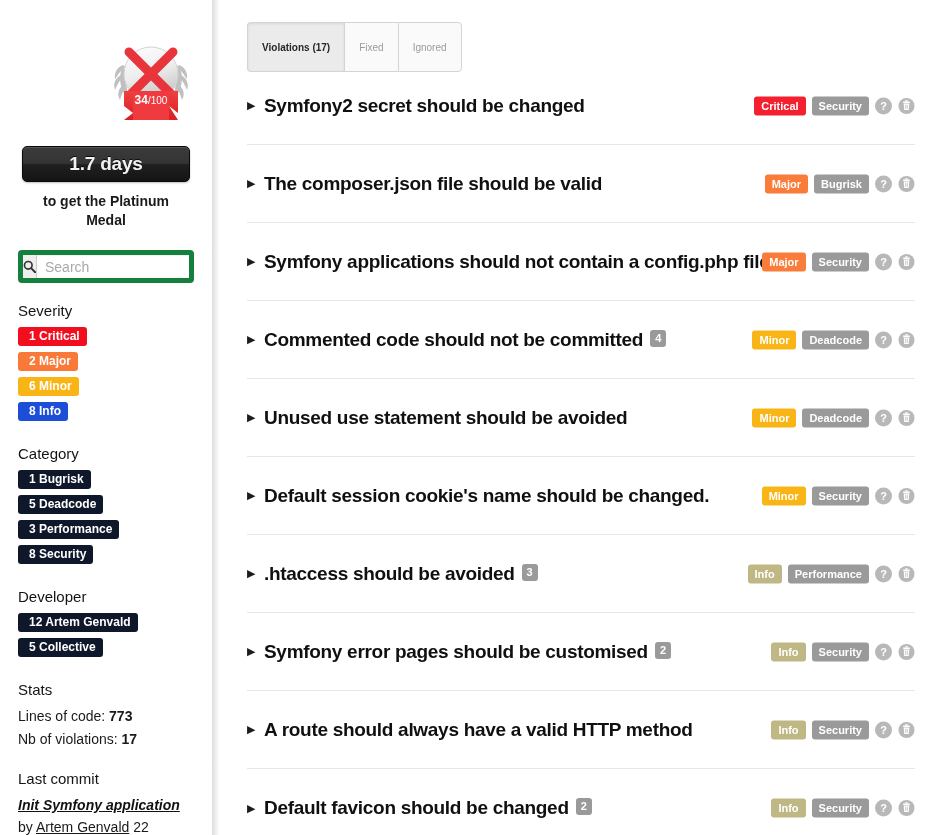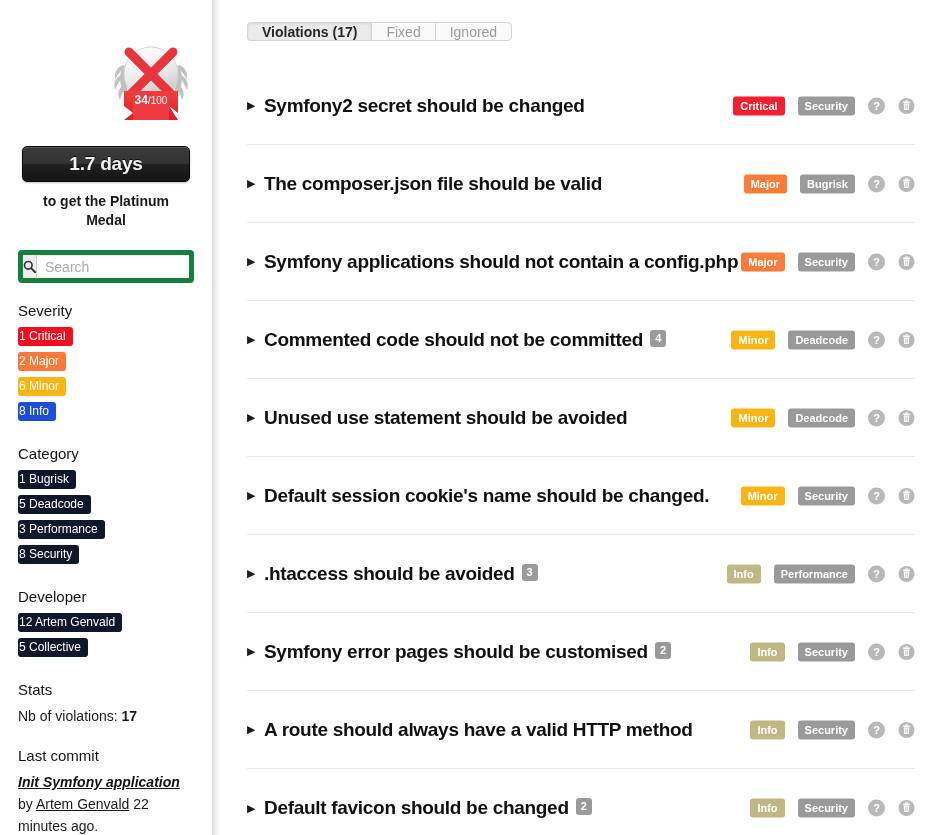--- a/index.html
+++ b/index.html
@@ -83,23 +83,23 @@
   .search-input::placeholder { color: #a9a9a9; }
 
   
   .filter-block { margin-top: 19px; }
   .filter-title {
     font-size: 15px; font-weight: normal; color: #141414;
     margin-bottom: 7px;
   }
   .tag {
     display: inline-block;
-    padding: 2px 7px 3px 1px;
+    padding: 2px 7px 3px 11px;
     border-radius: 3px;
-    font-size: 12px; font-weight: normal;
+    font-size: 12px; font-weight: bold;
     color: #ffffff;
     margin-bottom: 5px;
     line-height: 14px;
     cursor: pointer;
   }
   .tag-row { display: block; }
   .t-critical { background: #f20d1f; }
   .t-major    { background: #f97938; }
   .t-minor    { background: #f9b516; }
   .t-info     { background: #1d4ed8; }
@@ -123,24 +123,24 @@
   #main {
     position: absolute; left: 220px; top: 0;
     width: 715px; height: 835px;
     background: #ffffff;
     padding: 22px 20px 0 27px;
   }
 
   
   .tabs { display: flex; height: 33px; }
   .tab {
-    height: 19px;
+    height: 50px;
     padding: 0 14px;
     display: flex; align-items: center;
-    font-size: 14px;
+    font-size: 10px;
     border: 1px solid #d4d4d4;
     border-right: 0;
     background: #fafafa;
     color: #9b9b9b;
     cursor: pointer;
   }
   .tab:first-child { border-radius: 4px 0 0 4px; }
   .tab:last-child { border-right: 1px solid #d4d4d4; border-radius: 0 4px 4px 0; }
   .tab.active {
     background: #ebebeb;
@@ -177,21 +177,21 @@
     background: #9a9a9a; color: #ffffff;
     font-size: 11px; font-weight: bold;
     border-radius: 3px;
     padding: 2px 5px 3px 5px;
     margin-left: 7px;
     vertical-align: 4px;
   }
   .vright {
     position: absolute; right: 0; top: 50%;
     transform: translateY(-50%);
-    display: flex; align-items: center; gap: 13px;
+    display: flex; align-items: center; gap: 6px;
   }
   .badge {
     display: inline-block;
     padding: 3px 7px 4px 7px;
     border-radius: 3px;
     font-size: 11px; font-weight: bold;
     color: #ffffff;
     line-height: 12px;
     cursor: pointer;
   }
@@ -298,20 +298,24 @@
 
     <div class="filter-block">
       <div class="filter-title">Developer</div>
       <div class="tag-row"><span class="tag t-gray">12 Artem Genvald</span></div>
       <div class="tag-row"><span class="tag t-gray">5 Collective</span></div>
     </div>
 
     <div class="filter-block">
       <div class="filter-title">Stats</div>
       <div class="stat-line">
+        <span>Lines of code:</span>
+        <b>773</b>
+      </div>
+      <div class="stat-line">
         <span>Nb of violations:</span>
         <b>17</b>
       </div>
     </div>
 
     <div class="filter-block">
       <div class="filter-title">Last commit</div>
       <div class="commit-title">Init Symfony application</div>
       <div class="commit-meta">
         <span>by</span>

